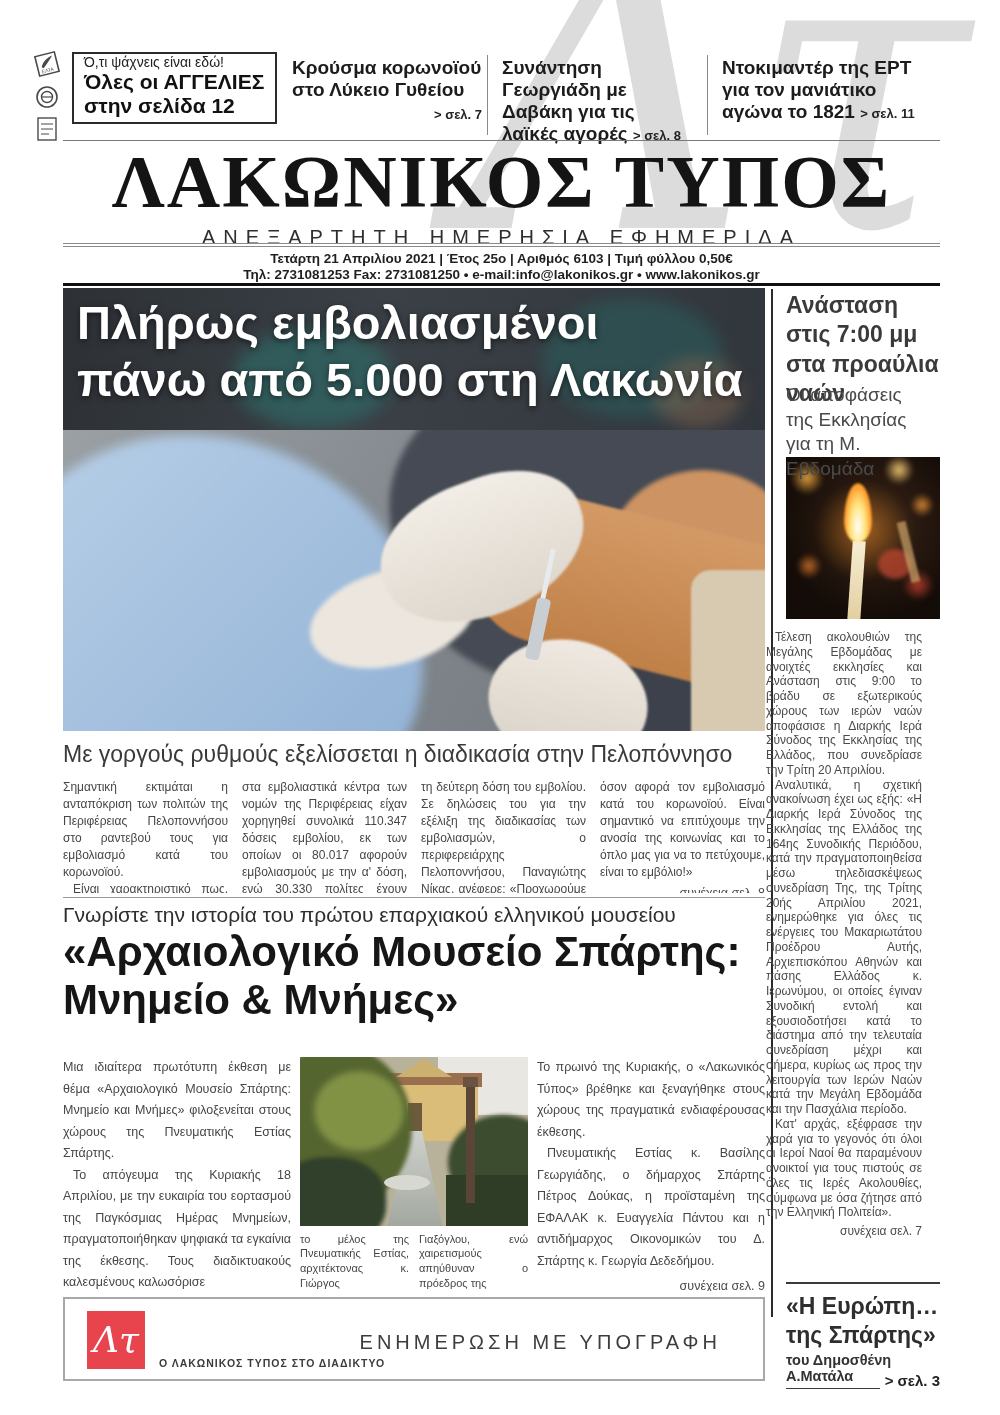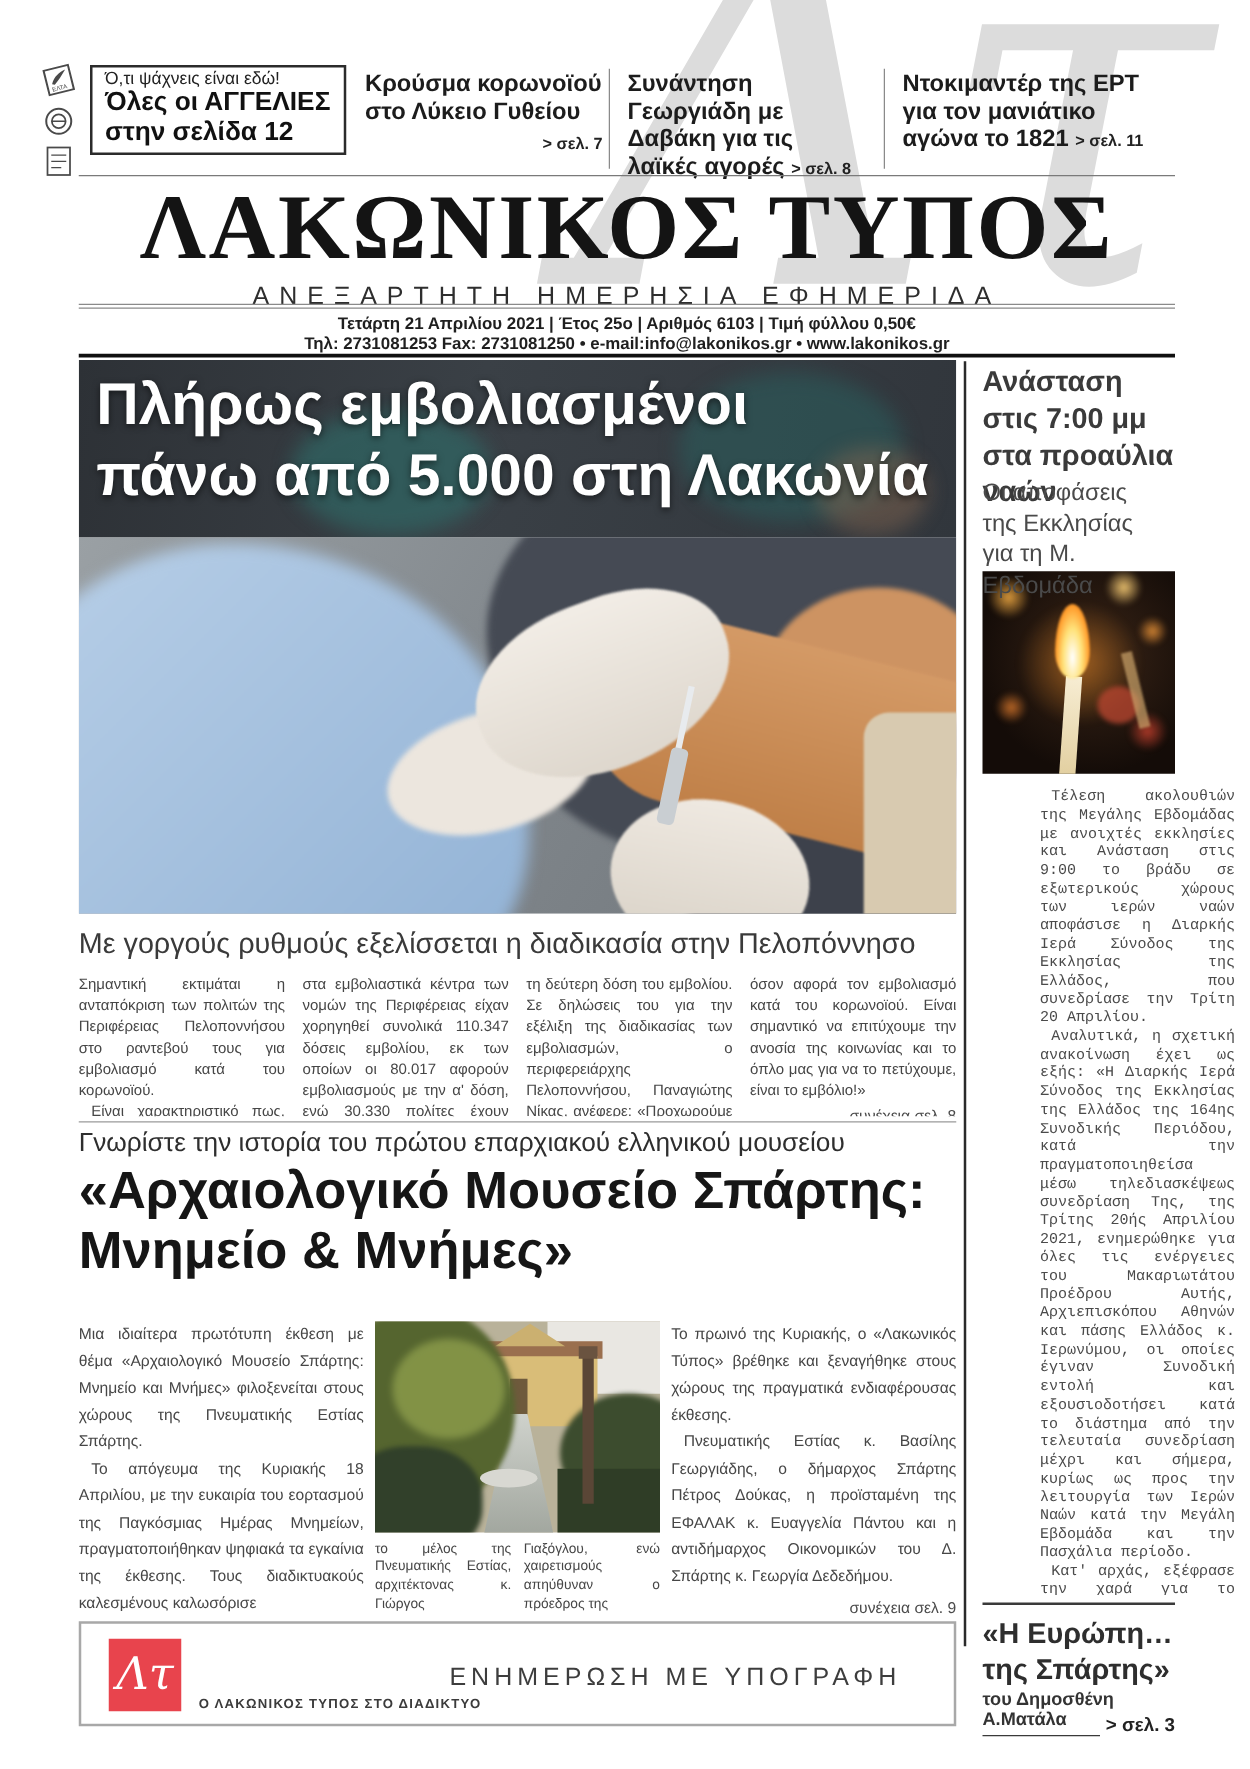--- a/index.html
+++ b/index.html
@@ -80,22 +80,22 @@
   .fb-tagline { position:absolute; left:94px; top:58px; font-size:10.5px; font-weight:bold; color:#3b3b3b; letter-spacing:1px; }
   .fb-slogan { position:absolute; right:42px; top:32px; font-size:20px; letter-spacing:4px; color:#3d3d3d; }
 
   
   .sb-line { left:771px; top:289px; width:2px; height:1028px; background:#2a2a2a; }
   .sb-title { left:786px; top:291px; width:156px; font-size:23px; font-weight:bold; color:#3a3a3a; line-height:1.28; }
   .sb-sub { left:786px; top:383px; width:156px; font-size:19px; color:#4a4a4a; line-height:1.3; }
   .sb-img { left:786px; top:457px; width:154px; height:162px; overflow:hidden; position:absolute;
     background:radial-gradient(circle at 58% 42%, #3a2517, #140c08 72%); }
   .sb-img .shape { position:absolute; }
-  .sb-body { left:832px; top:630px; width:156px; height:646px; overflow:hidden;
-    font-size:12px; line-height:1.23; color:#4a4a4a; text-align:justify;font-family:Liberation Mono, monospace; }
+  .sb-body { left:766px; top:630px; width:156px; height:646px; overflow:hidden;
+    font-size:12px; line-height:1.23; color:#4a4a4a; text-align:justify; }
   .sb-body p { text-indent:9px; }
   .sb-body .cont { font-size:12px; }
   .sb-rule2 { left:786px; top:1282px; width:154px; height:2px; background:#3a3a3a; }
   .sb-op-title { left:786px; top:1292px; width:156px; font-size:23px; font-weight:bold; color:#2e2e2e; line-height:1.25; }
   .sb-op-author { left:786px; top:1352px; width:156px; font-size:14.5px; font-weight:bold; color:#333; }
   .sb-op-pageline { left:786px; top:1372px; width:154px; display:flex; align-items:flex-end; gap:5px; }
   .sb-op-pageline .ln { flex:1; border-bottom:1.5px solid #3a3a3a; height:12px; }
   .sb-op-pageline .pg { font-size:15px; font-weight:bold; color:#222; white-space:nowrap; }
 
   .blur1{filter:blur(1px);} .blur2{filter:blur(2px);} .blur3{filter:blur(3px);}

